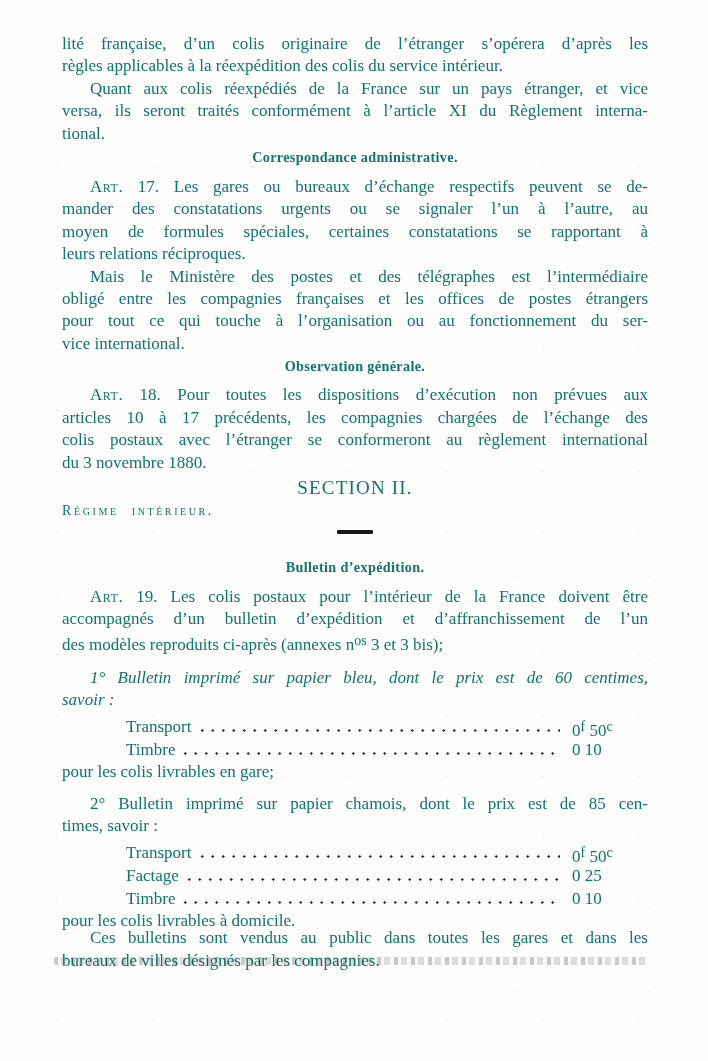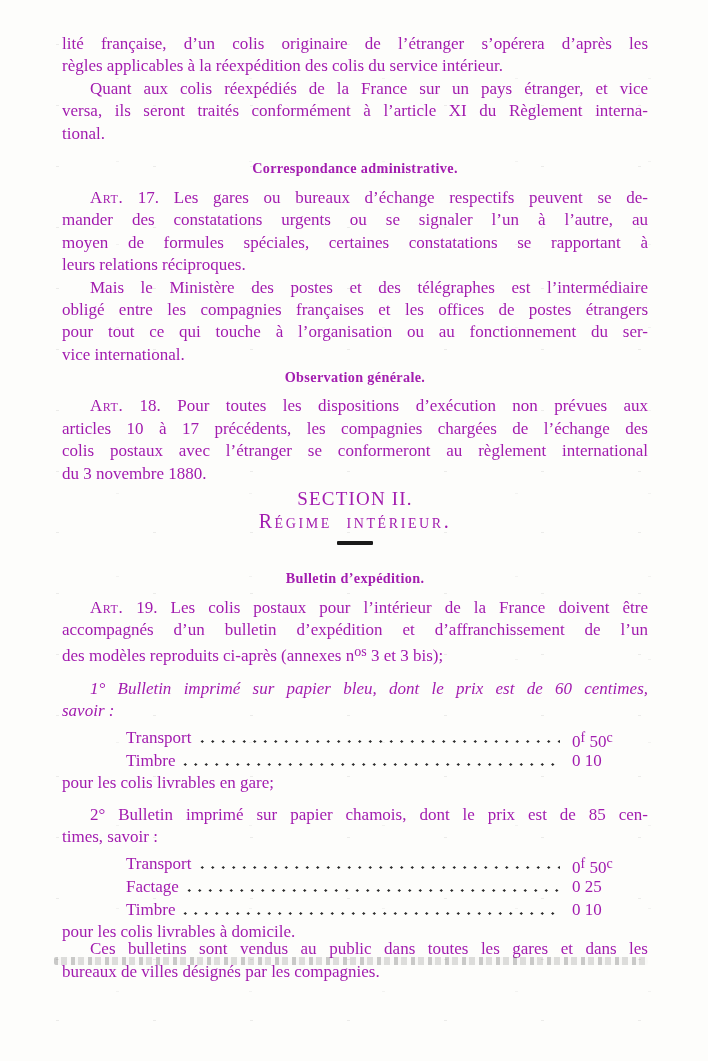--- a/index.html
+++ b/index.html
@@ -2,44 +2,44 @@
 <html><head>
 <meta charset="utf-8">
 <style>
   html,body{margin:0;padding:0;background:#ffffff;}
   .page{
     position:relative;
     width:708px;height:1061px;
     background:#fdfdfb;
     overflow:hidden;
     font-family:"Liberation Serif","DejaVu Serif",serif;
-    color:#a21caf;
+    color:#0f766e;
   }
   
   .page::before{
     content:"";position:absolute;inset:0;pointer-events:none;
     background-image:
       radial-gradient(rgba(0,0,0,.07) 1px, transparent 1.3px),
       radial-gradient(rgba(0,0,0,.045) 1px, transparent 1.3px);
     background-size:97px 61px,133px 83px;
     background-position:9px 14px,51px 37px;
   }
   .content{position:absolute;left:62px;top:0;width:586px;}
   .line{font-size:17px;line-height:22.4px;}
   .j{text-align:justify;text-align-last:justify;}
   .indent{text-indent:28px;}
   .i{}
   .sc{font-variant:small-caps;letter-spacing:.5px;}
   .sup{font-size:14px;vertical-align:5px;}
 
-  .h-bold{font-weight:700;text-align:center;font-size:14.2px;letter-spacing:.35px;line-height:19px;margin:14px 0 9px;}
+  .h-bold{font-weight:700;text-align:center;font-size:14.2px;letter-spacing:.35px;line-height:19px;margin:3px 0 9px;}
   #b-h-observation{margin:2px 0 8px;}
   #b-h-bulletin{margin:24px 0 9px;}
   .h-section{text-align:center;font-size:19px;line-height:23px;letter-spacing:1.2px;margin-top:2px;}
-  .h-subsection{text-align:center;font-variant:small-caps;font-size:20px;line-height:17px;letter-spacing:2.6px;word-spacing:7px;margin-top:3px;}
+  .h-subsection{text-align:left;font-variant:small-caps;font-size:14px;line-height:17px;letter-spacing:2.6px;word-spacing:7px;margin-top:3px;}
   .rule{width:36px;height:3.6px;background:#1a1a1a;margin:11px auto 0;border-radius:1px;}
 
   #b-p-intro{margin-top:33px;}
   #b-p-b1{margin-top:10px;font-style:italic;}
   #b-p-b2{margin-top:10px;}
   .prices{margin-top:3px;}
   #b-p-bulletins-vendus{margin-top:-5px;}
 
   .price-row{display:flex;padding-left:64px;font-size:17px;line-height:23px;height:23px;}
   .leader{

